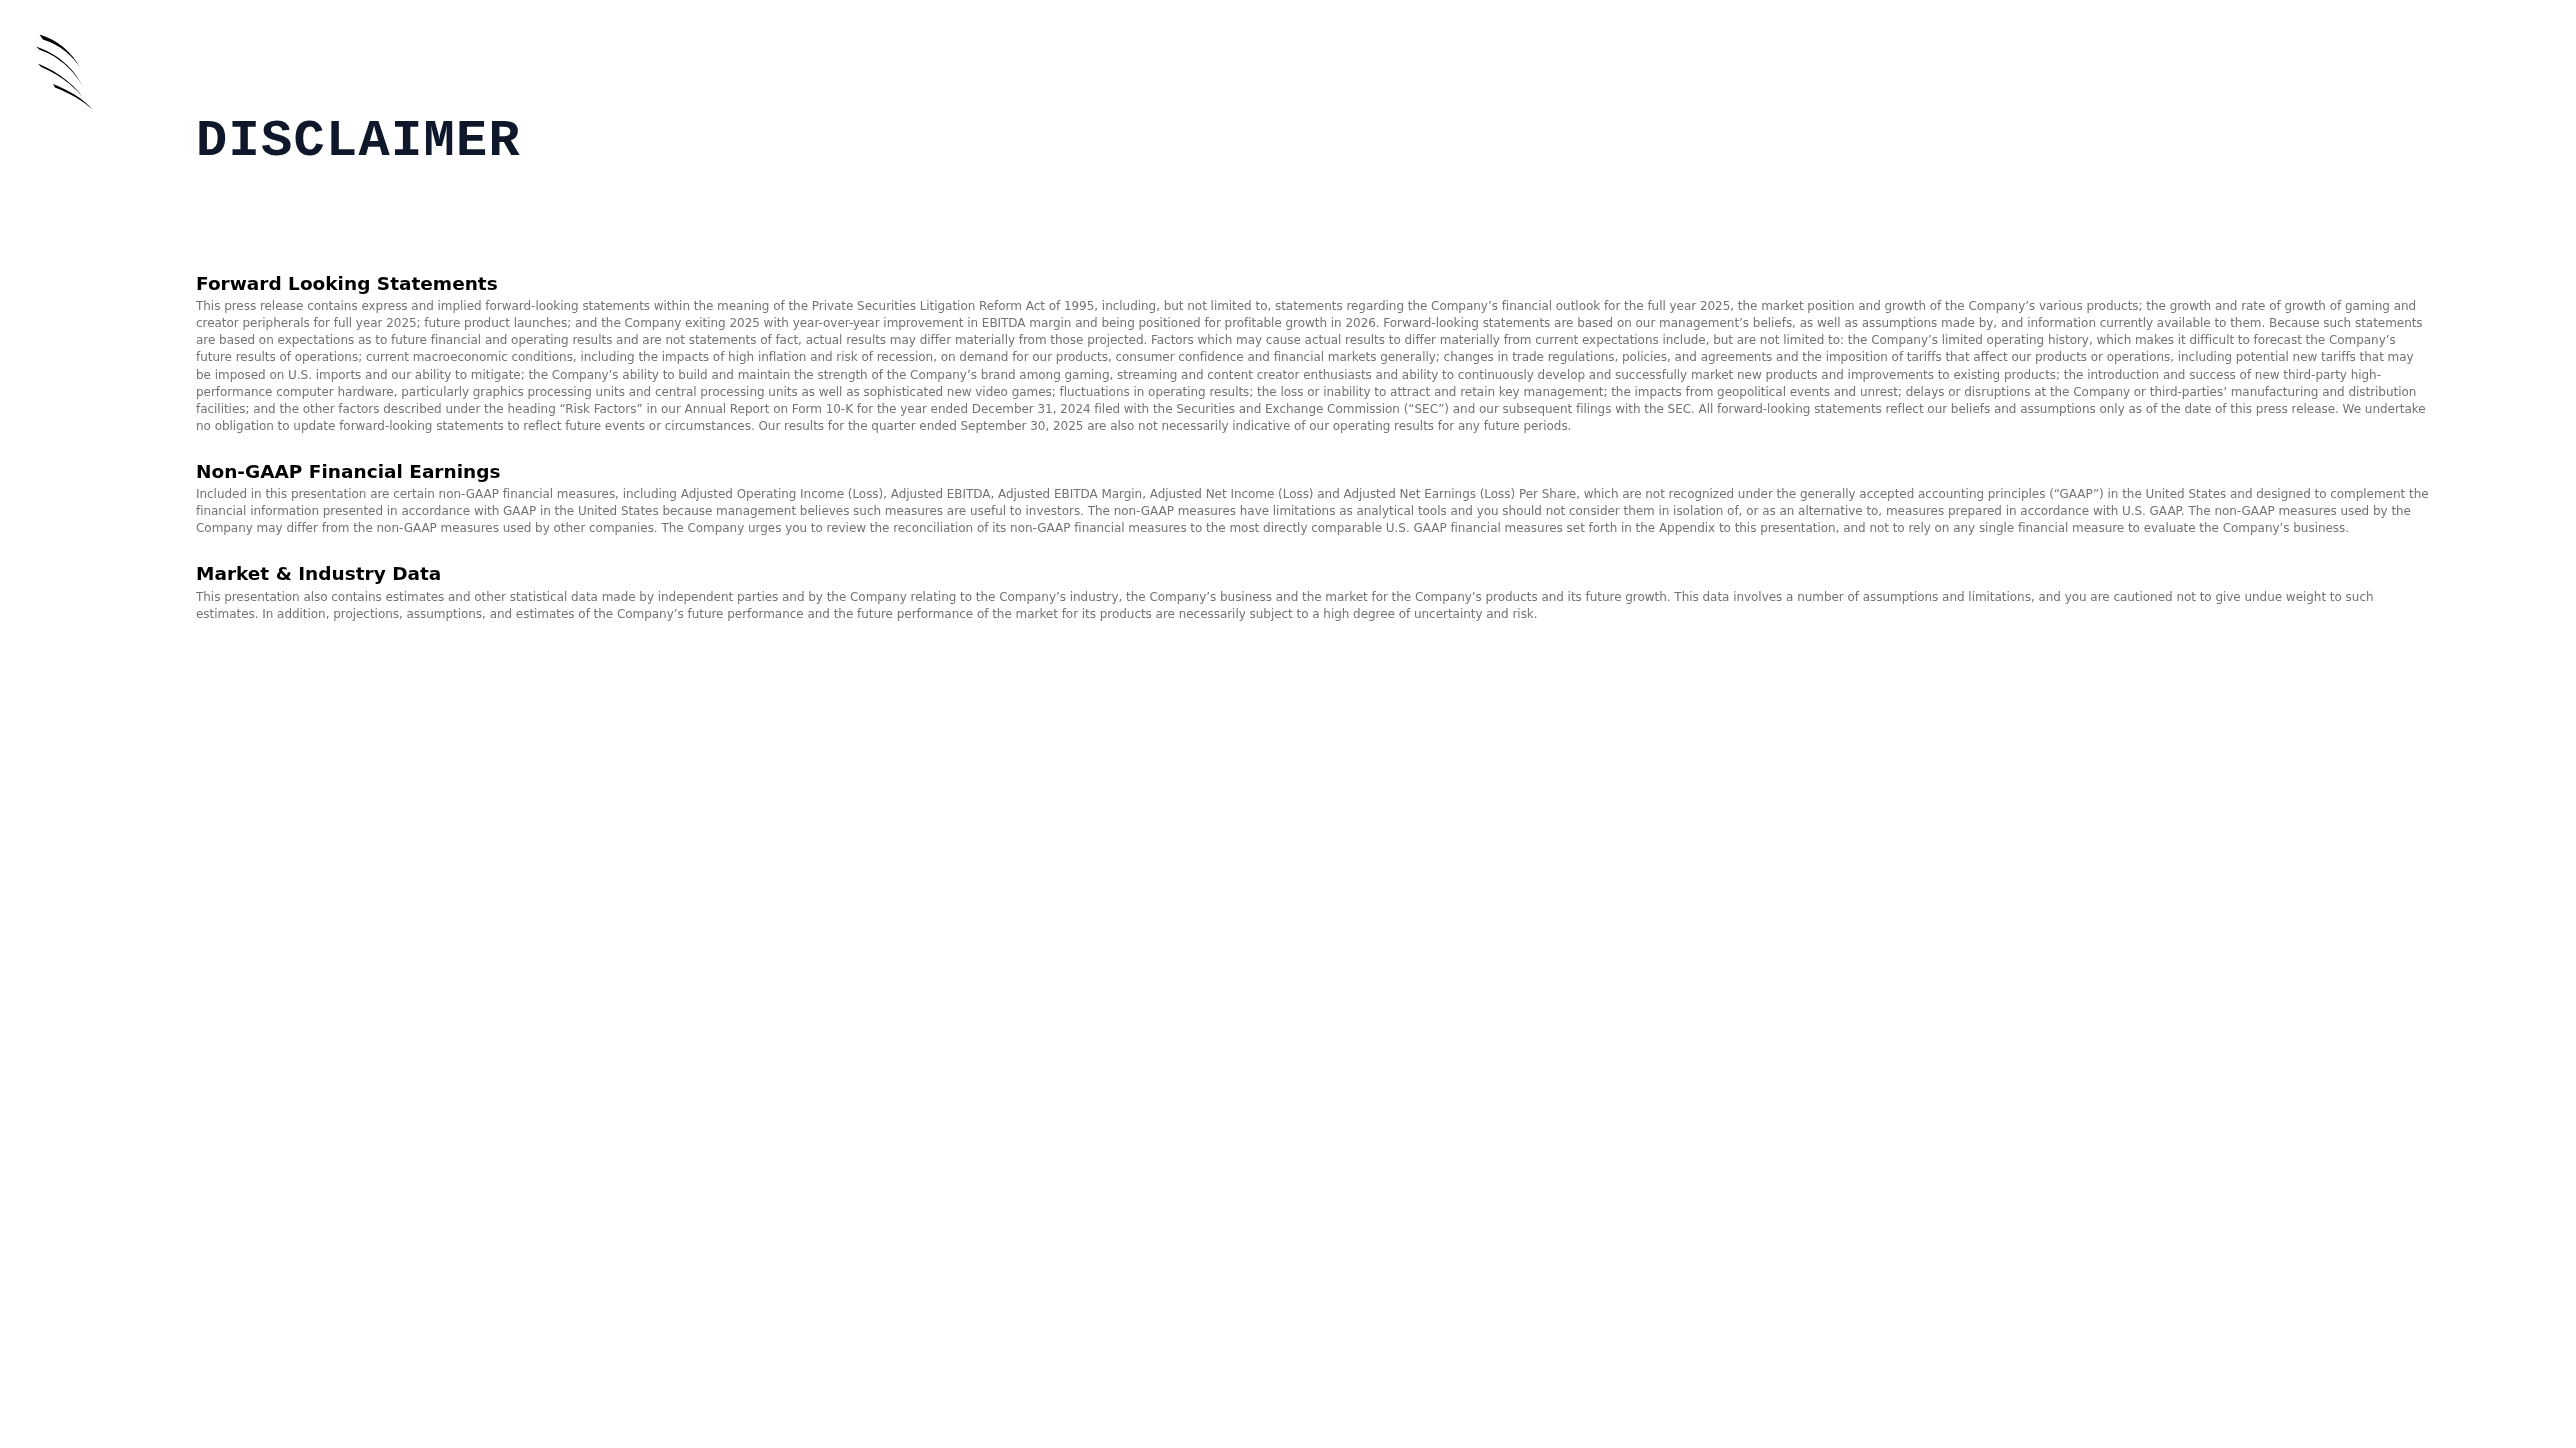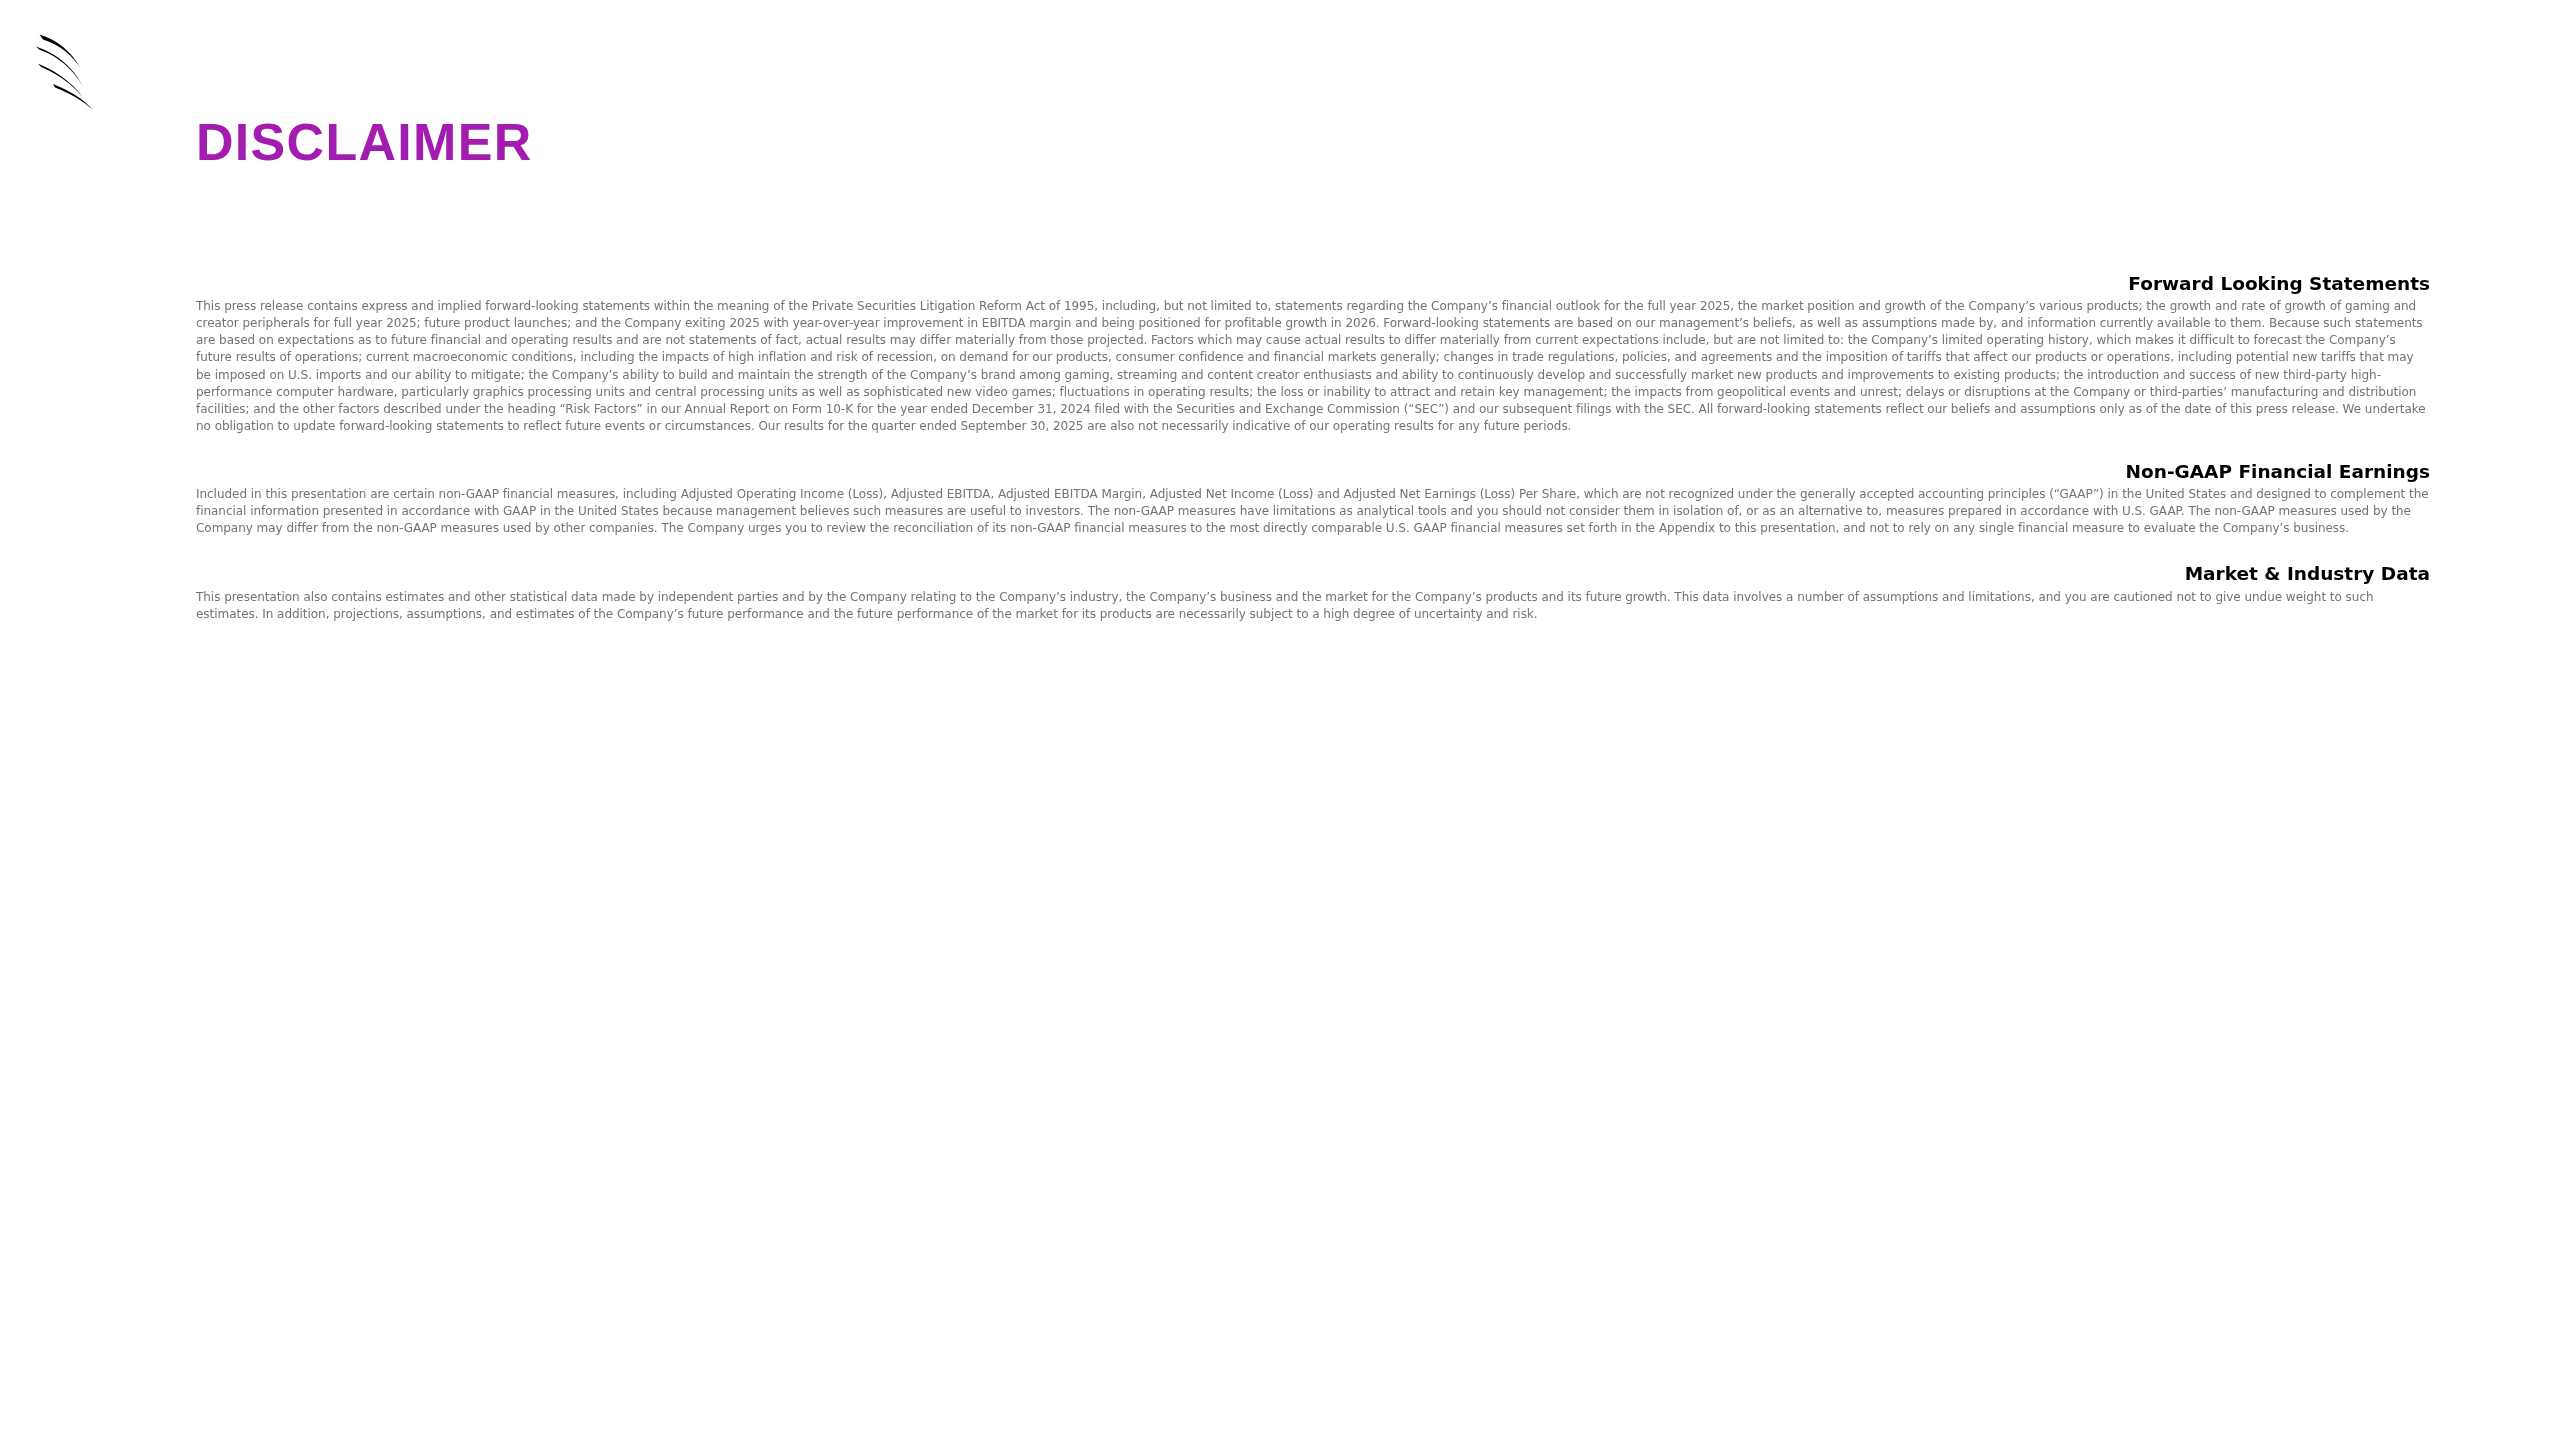--- a/index.html
+++ b/index.html
@@ -30,46 +30,45 @@
     width: 93px;
     height: 82px;
   }
   .logo svg { display: block; width: 100%; height: 100%; }
 
   
   .page-title {
     position: absolute;
     left: 196px;
     top: 116px;
-    font-family: Liberation Sans, sans-serif;
+    font-family: Liberation Mono, monospace;
     font-weight: 700;
     font-size: 52px;
     letter-spacing: 1.3px;
     line-height: 1;
-    color: #a21caf;
+    color: #0f172a;
   }
 
   
   .content {
     position: absolute;
     left: 196px;
     top: 271px;
     width: 2234px;
   }
 
   .section { margin-bottom: 24px; }
   .section:last-child { margin-bottom: 0; }
 
   .section-heading {
     font-weight: 700;
     font-size: 18.5px;
     line-height: 1.42;
     color: #000000;
     margin-bottom: 0.9px;
-    text-align: right;
   }
 
   .section-body {
     font-size: 12px;
     line-height: 1.425;
     color: #737373;
     text-align: left;
     letter-spacing: -0.04px;
   }
 </style>

